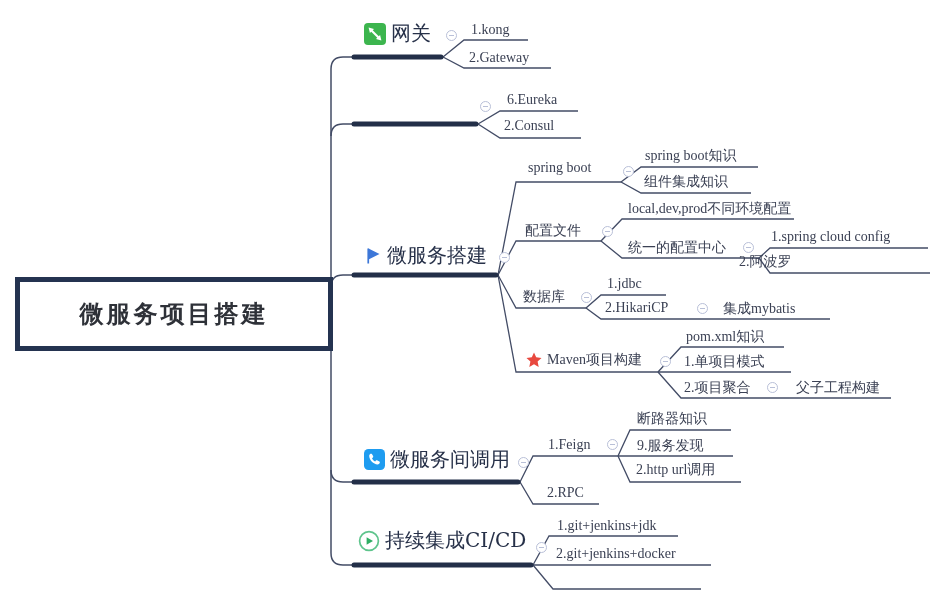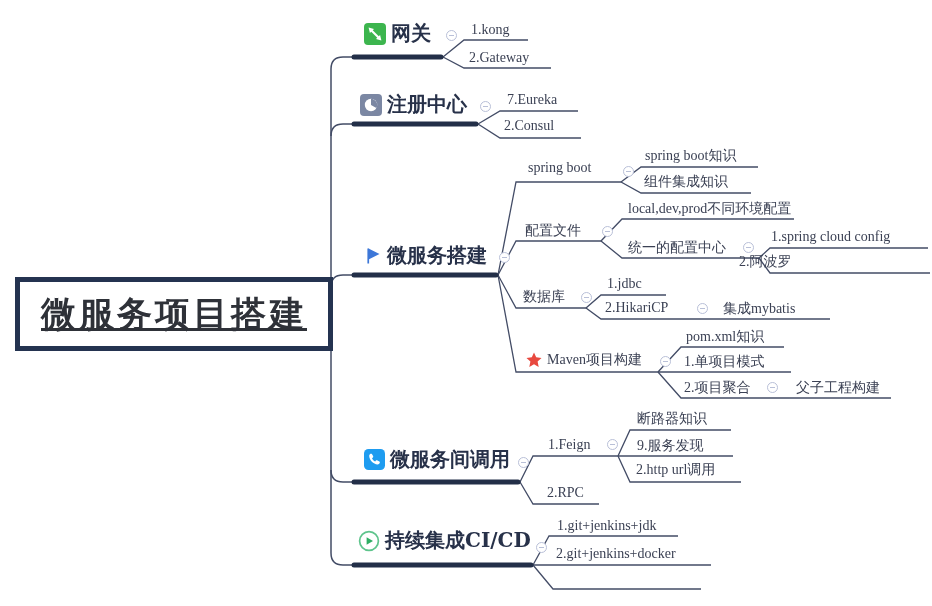--- a/index.html
+++ b/index.html
@@ -7,22 +7,22 @@
     position:relative;width:932px;height:606px;background:#ffffff;overflow:hidden;
     font-family:"DejaVu Serif","Liberation Serif",serif;
   }
   svg.lines{position:absolute;left:0;top:0;}
   .node{position:absolute;white-space:nowrap;display:flex;align-items:center;cursor:default;}
   .node .icon{display:inline-flex;margin-right:5px;line-height:0;}
   .root{
     position:absolute;left:15px;top:277px;width:308px;height:64px;
     border:5px solid #243350;background:#fff;display:flex;align-items:center;justify-content:center;
   }
-  .root span{font-size:35px;font-weight:bold;color:#2e3138;letter-spacing:3px;text-decoration:underline;}
-  .lv1{font-size:20px;font-weight:bold;color:#273149;}
+  .root span{font-size:24px;font-weight:bold;color:#2e3138;letter-spacing:3px;}
+  .lv1{font-size:20px;font-weight:normal;color:#273149;}
   .lv2{font-size:14px;color:#3b4154;font-family:Liberation Serif, serif;}
   .toggle{
     position:absolute;width:11px;height:11px;border:1px solid #b9c0d8;border-radius:50%;
     background:#fff;box-sizing:border-box;cursor:pointer;
   }
   .toggle i{display:block;width:5px;height:1px;background:#b9c0d8;margin:4px auto 0;}
 </style>
 </head>
 <body>
 
@@ -106,32 +106,22 @@
     </span>
     <span>网关</span>
   </div>
   <div class="node lv2" style="left:471px;top:22px">
       <span>1.kong</span>
     </div>
   <div class="node lv2" style="left:469px;top:50px">
       <span>2.Gateway</span>
     </div>
 
-  <div class="node lv1" style="left:360px;top:91px">
-    <span class="icon">
-      <svg width="22" height="22" viewBox="0 0 22 22">
-          <rect width="22" height="22" rx="4" fill="#7b87a3"></rect>
-          <circle cx="11" cy="11" r="6.2" fill="#fff"></circle>
-          <path d="M11 11 L11 4.8 A6.2 6.2 0 0 1 16.4 14 Z" fill="#7b87a3"></path>
-        </svg>
-    </span>
-    <span>注册中心</span>
-  </div>
   <div class="node lv2" style="left:507px;top:92px">
-      <span>7.Eureka</span>
+      <span>6.Eureka</span>
     </div>
   <div class="node lv2" style="left:504px;top:118px">
       <span>2.Consul</span>
     </div>
 
   <div class="node lv1" style="left:364px;top:242px">
     <span class="icon">
       <svg width="18" height="19" viewBox="0 0 18 19">
           <path d="M4.5 2.5 L15.5 8 L4.5 13.5 Z" fill="#3d77d8"></path>
           <rect x="3.4" y="2.5" width="1.7" height="15" fill="#3d77d8"></rect>

